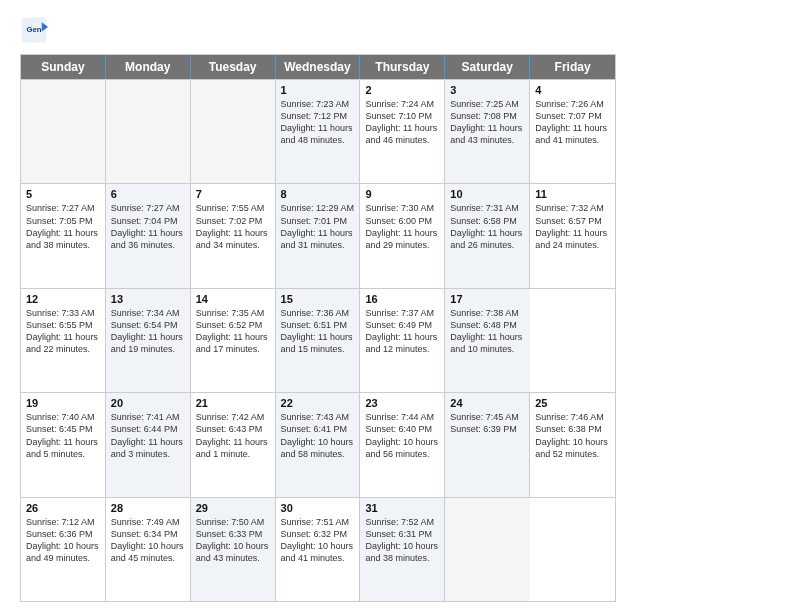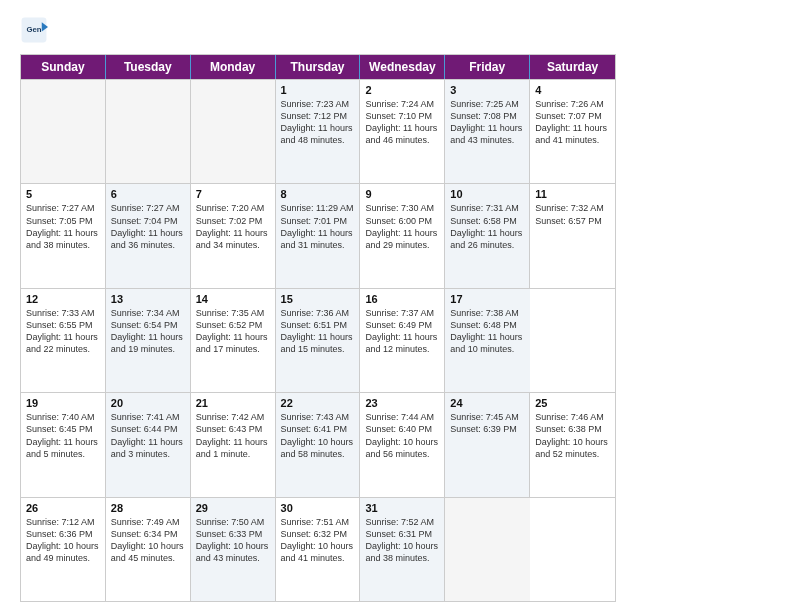--- a/index.html
+++ b/index.html
@@ -56,21 +56,21 @@
     }
     .calendar {
       flex: 1;
       display: flex;
       flex-direction: column;
       border: 1px solid #ccc;
     }
     .cal-header-row {
       display: grid;
       grid-template-columns: repeat(7, 1fr);
-      background: #701a75;
+      background: #737373;
     }
     .cal-header-cell {
       color: #fff;
       font-weight: bold;
       font-size: 12px;
       text-align: center;
       padding: 5px 2px;
       border-right: 1px solid #4a9ad4;
     }
     .cal-header-cell:last-child { border-right: none; }
@@ -128,26 +128,26 @@
     </div>
     <div class="title-area">
       <div class="month-title"></div>
       <div class="location"></div>
     </div>
   </div>
 
   <div class="calendar">
     <div class="cal-header-row">
     <div class="cal-header-cell">Sunday</div>
+        <div class="cal-header-cell">Monday</div>
         <div class="cal-header-cell">Tuesday</div>
-        <div class="cal-header-cell">Monday</div>
+        <div class="cal-header-cell">Wednesday</div>
         <div class="cal-header-cell">Thursday</div>
-        <div class="cal-header-cell">Wednesday</div>
+        <div class="cal-header-cell">Saturday</div>
         <div class="cal-header-cell">Friday</div>
-        <div class="cal-header-cell">Saturday</div>
       </div>
     <div class="cal-body">
     <div class="cal-row">
           <div class="cal-cell empty"></div>
           <div class="cal-cell empty"></div>
           <div class="cal-cell empty"></div>
           <div class="cal-cell shade">
             <div class="day-num">1</div>
             <div class="cell-line">Sunrise: 7:23 AM</div>
             <div class="cell-line">Sunset: 7:12 PM</div>
@@ -180,46 +180,47 @@
             <div class="cell-line">Daylight: 11 hours and 38 minutes.</div>
           </div>
           <div class="cal-cell shade">
             <div class="day-num">6</div>
             <div class="cell-line">Sunrise: 7:27 AM</div>
             <div class="cell-line">Sunset: 7:04 PM</div>
             <div class="cell-line">Daylight: 11 hours and 36 minutes.</div>
           </div>
           <div class="cal-cell">
             <div class="day-num">7</div>
-            <div class="cell-line">Sunrise: 7:20 AM</div>
+            <div class="cell-line">Sunrise: 7:55 AM</div>
             <div class="cell-line">Sunset: 7:02 PM</div>
             <div class="cell-line">Daylight: 11 hours and 34 minutes.</div>
           </div>
           <div class="cal-cell shade">
             <div class="day-num">8</div>
-            <div class="cell-line">Sunrise: 11:29 AM</div>
+            <div class="cell-line">Sunrise: 12:29 AM</div>
             <div class="cell-line">Sunset: 7:01 PM</div>
             <div class="cell-line">Daylight: 11 hours and 31 minutes.</div>
           </div>
           <div class="cal-cell">
             <div class="day-num">9</div>
             <div class="cell-line">Sunrise: 7:30 AM</div>
             <div class="cell-line">Sunset: 6:00 PM</div>
             <div class="cell-line">Daylight: 11 hours and 29 minutes.</div>
           </div>
           <div class="cal-cell shade">
             <div class="day-num">10</div>
             <div class="cell-line">Sunrise: 7:31 AM</div>
             <div class="cell-line">Sunset: 6:58 PM</div>
             <div class="cell-line">Daylight: 11 hours and 26 minutes.</div>
           </div>
           <div class="cal-cell">
             <div class="day-num">11</div>
             <div class="cell-line">Sunrise: 7:32 AM</div>
             <div class="cell-line">Sunset: 6:57 PM</div>
+            <div class="cell-line">Daylight: 11 hours and 24 minutes.</div>
           </div>
         </div>
         <div class="cal-row">
           <div class="cal-cell">
             <div class="day-num">12</div>
             <div class="cell-line">Sunrise: 7:33 AM</div>
             <div class="cell-line">Sunset: 6:55 PM</div>
             <div class="cell-line">Daylight: 11 hours and 22 minutes.</div>
           </div>
           <div class="cal-cell shade">

